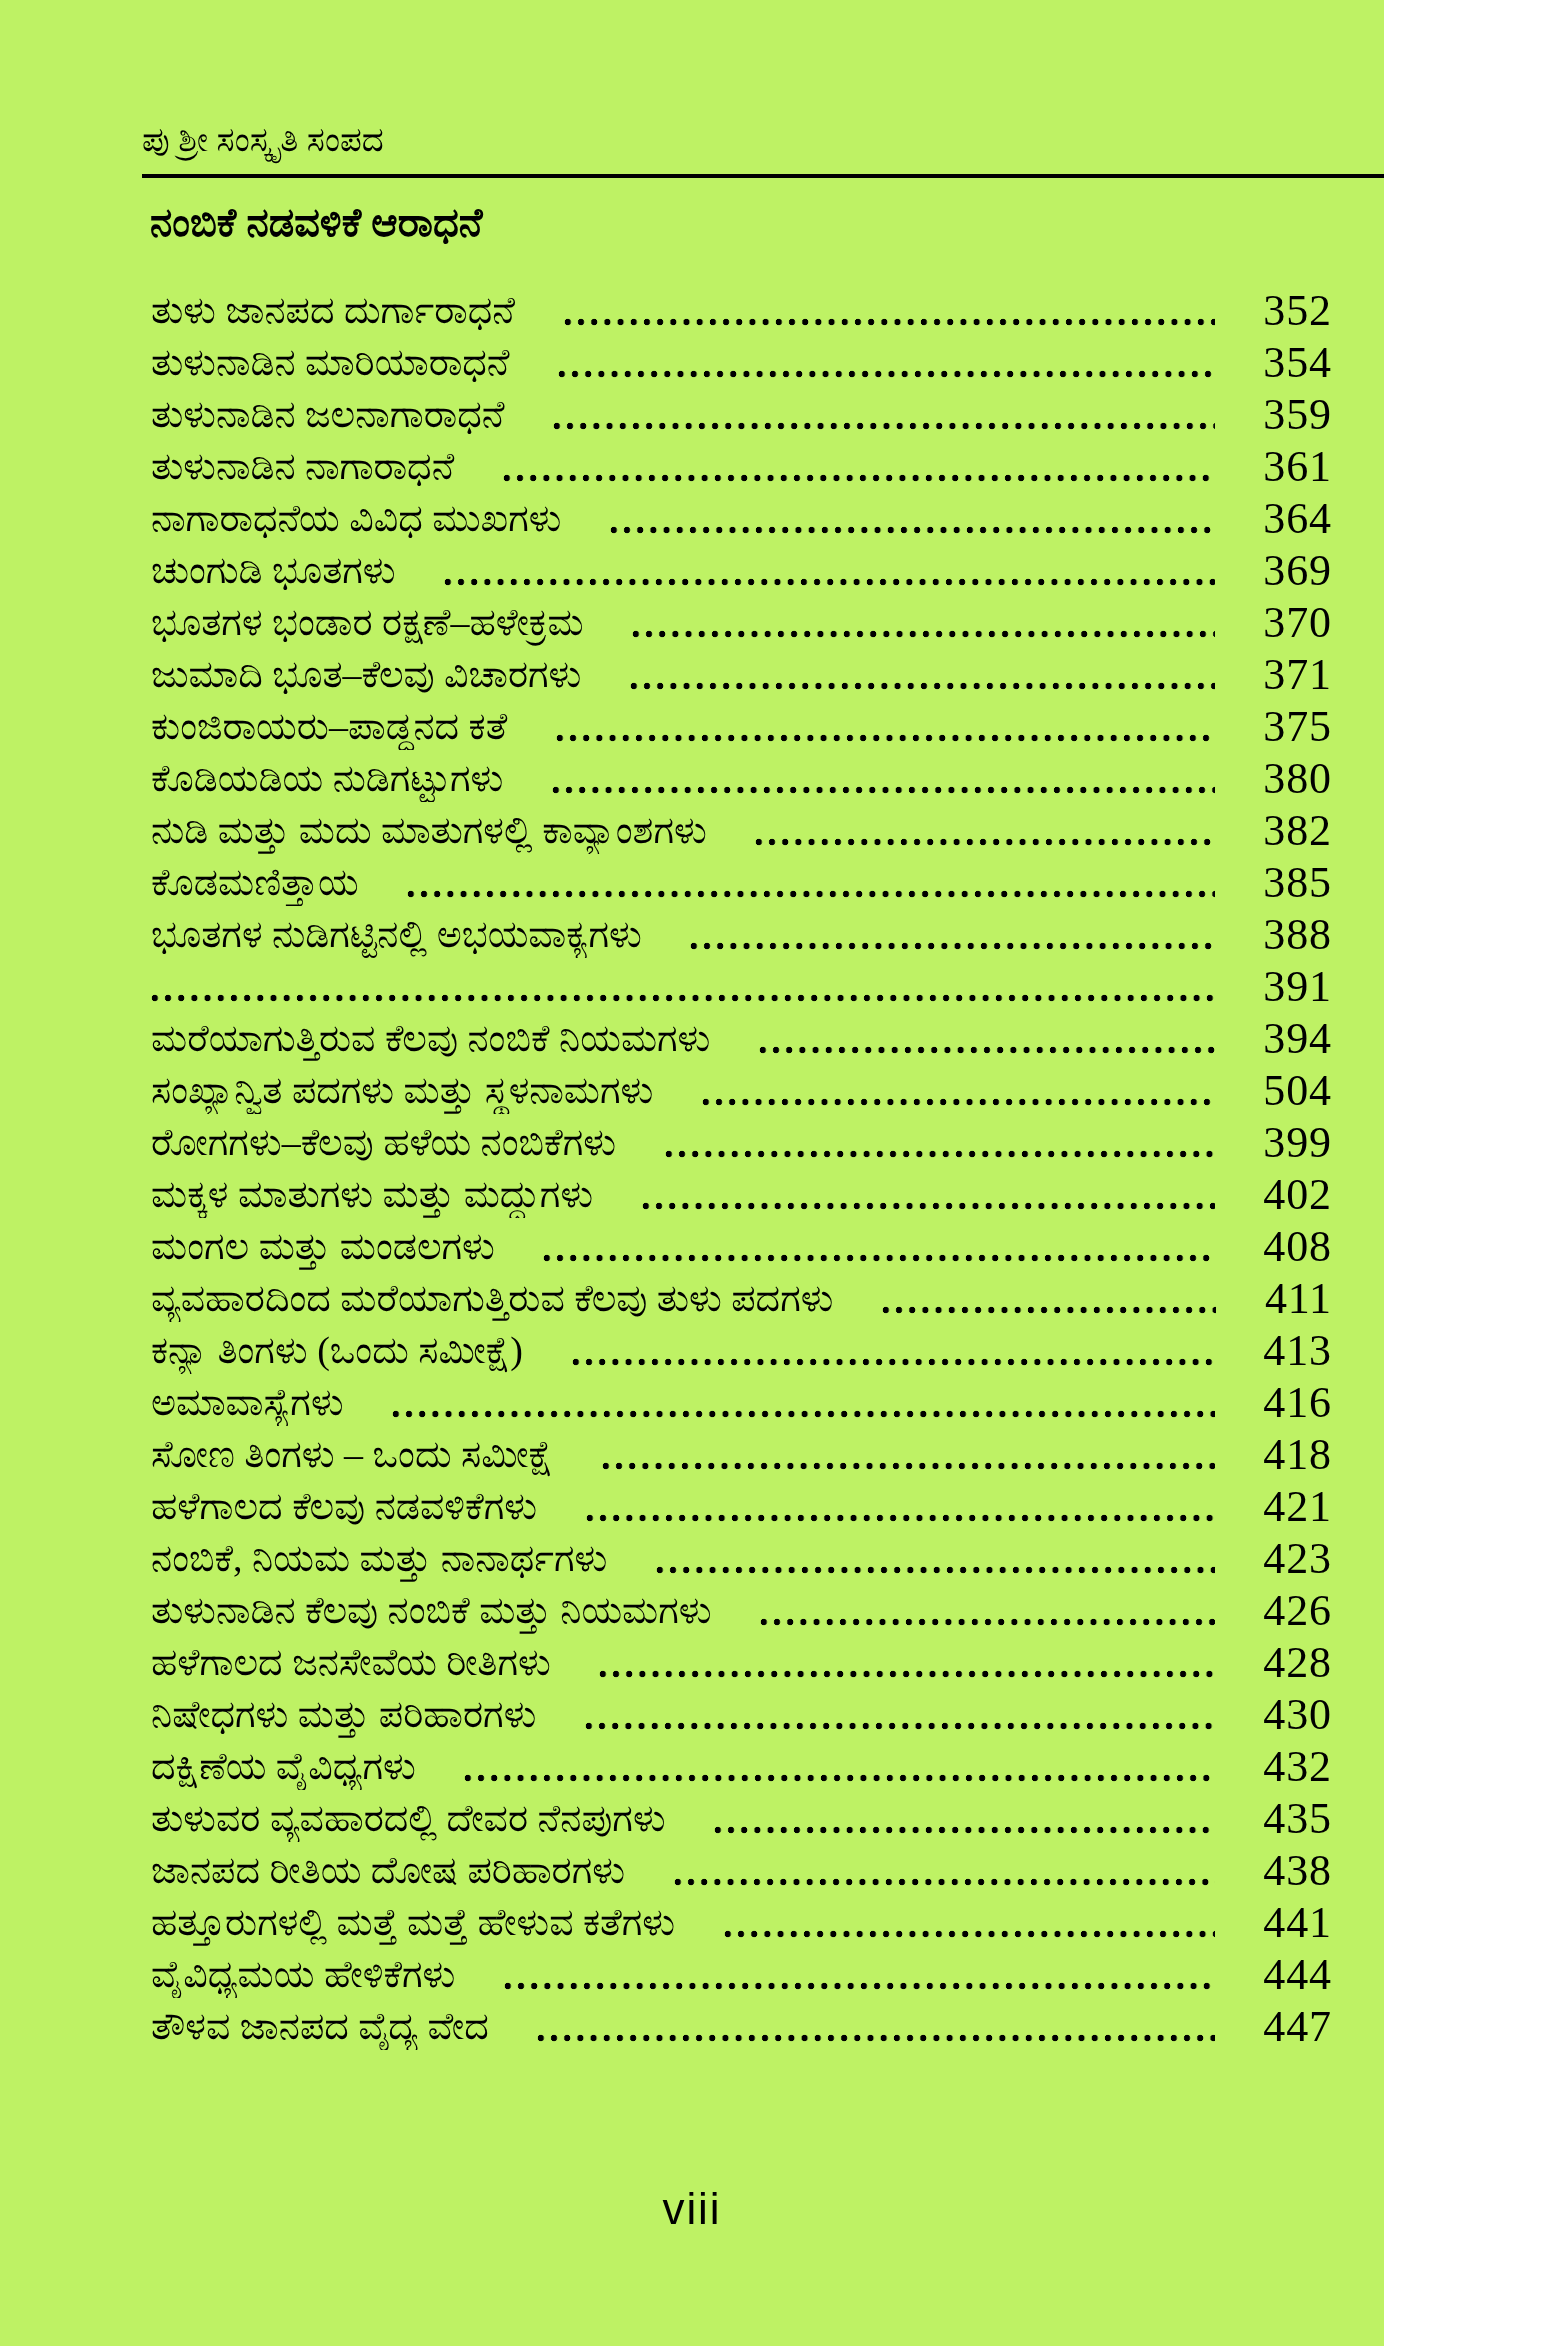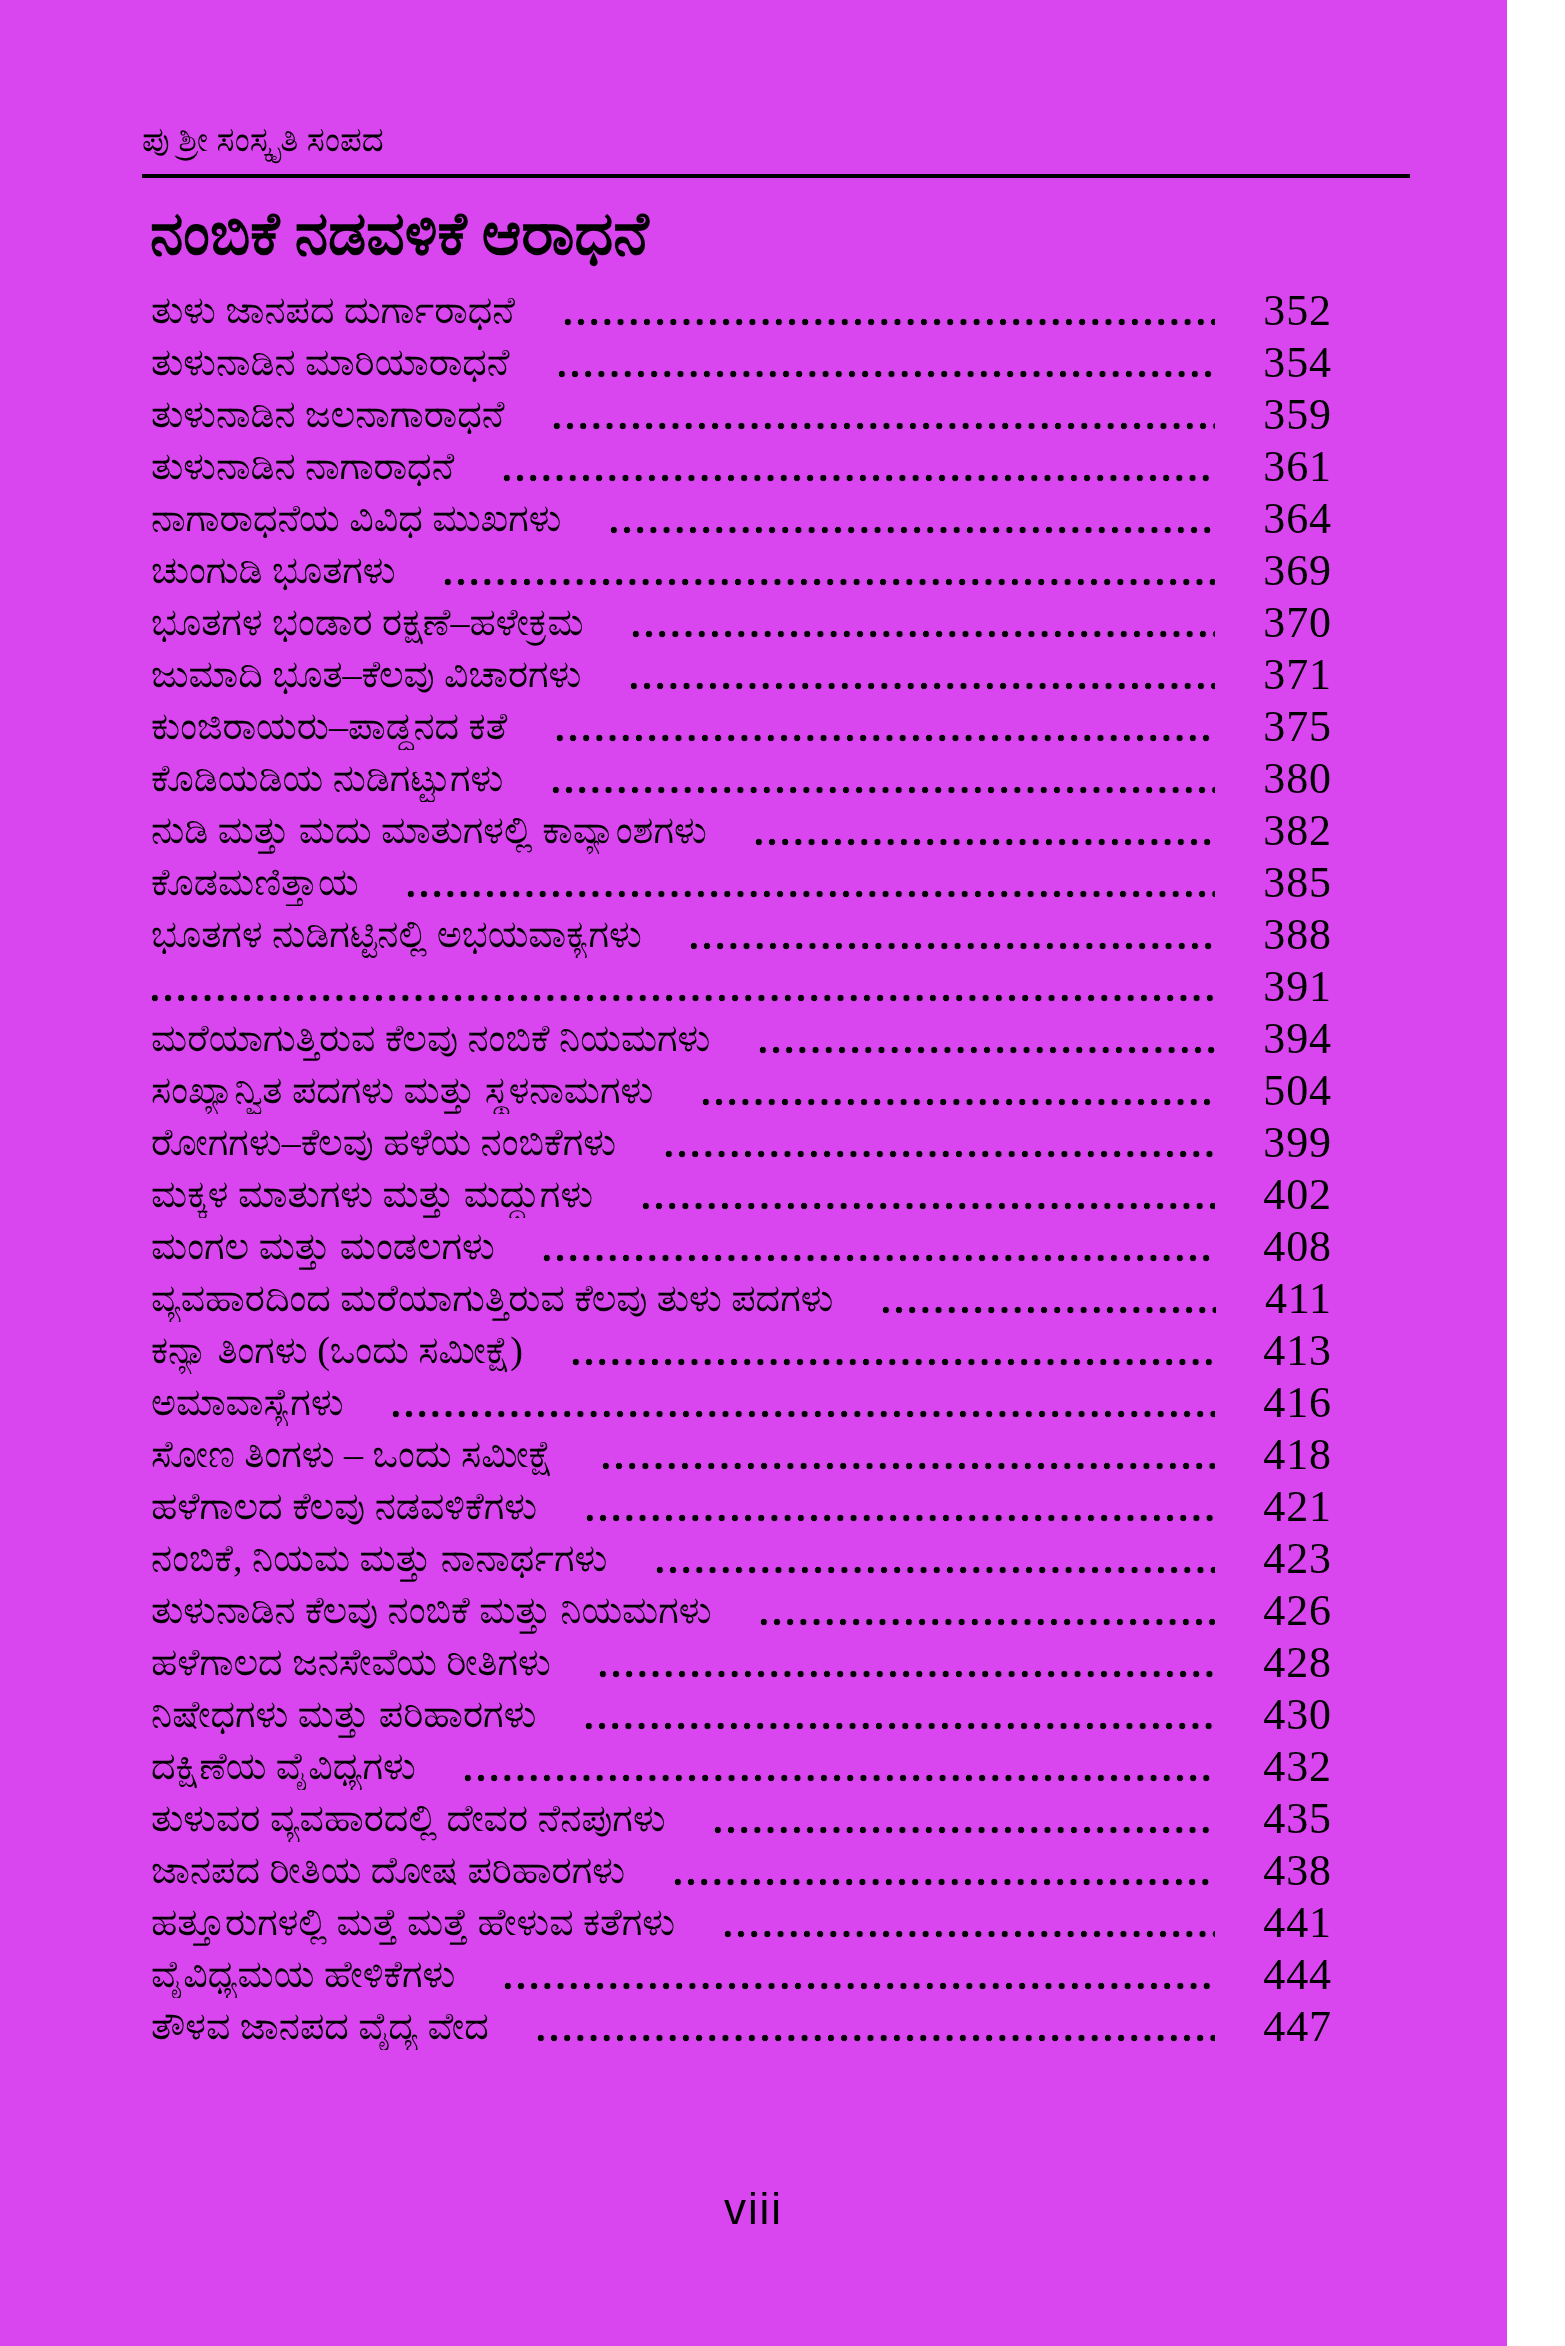--- a/index.html
+++ b/index.html
@@ -2,23 +2,23 @@
 <html style="font-size:15px"><head>
 <meta charset="utf-8">
 <style>
   html, body {
     margin: 0;
     padding: 0;
     background: #ffffff;
   }
   .page {
     position: relative;
-    width: 1507px;
+    width: 1384px;
     height: 2347px;
-    background: #d946ef;
+    background: #bef264;
     color: #000000;
     font-family: "Liberation Serif", "DejaVu Serif", serif;
     overflow: hidden;
   }
   .running-head {
     position: absolute;
     left: 142px;
     top: 121px;
     font-size: 34px;
     line-height: 1.1;
@@ -34,21 +34,21 @@
     height: 3.8px;
     background: #000000;
     border: none;
     margin: 0;
   }
   .section-title {
     position: absolute;
     left: 150px;
     top: 201px;
     margin: 0;
-    font-size: 60px;
+    font-size: 40px;
     font-weight: bold;
     line-height: 1.1;
     color: #000000;
     white-space: nowrap;
     font-family: "Liberation Serif", "DejaVu Sans", sans-serif;
   }
   .toc {
     position: absolute;
     left: 151px;
     top: 282px;

